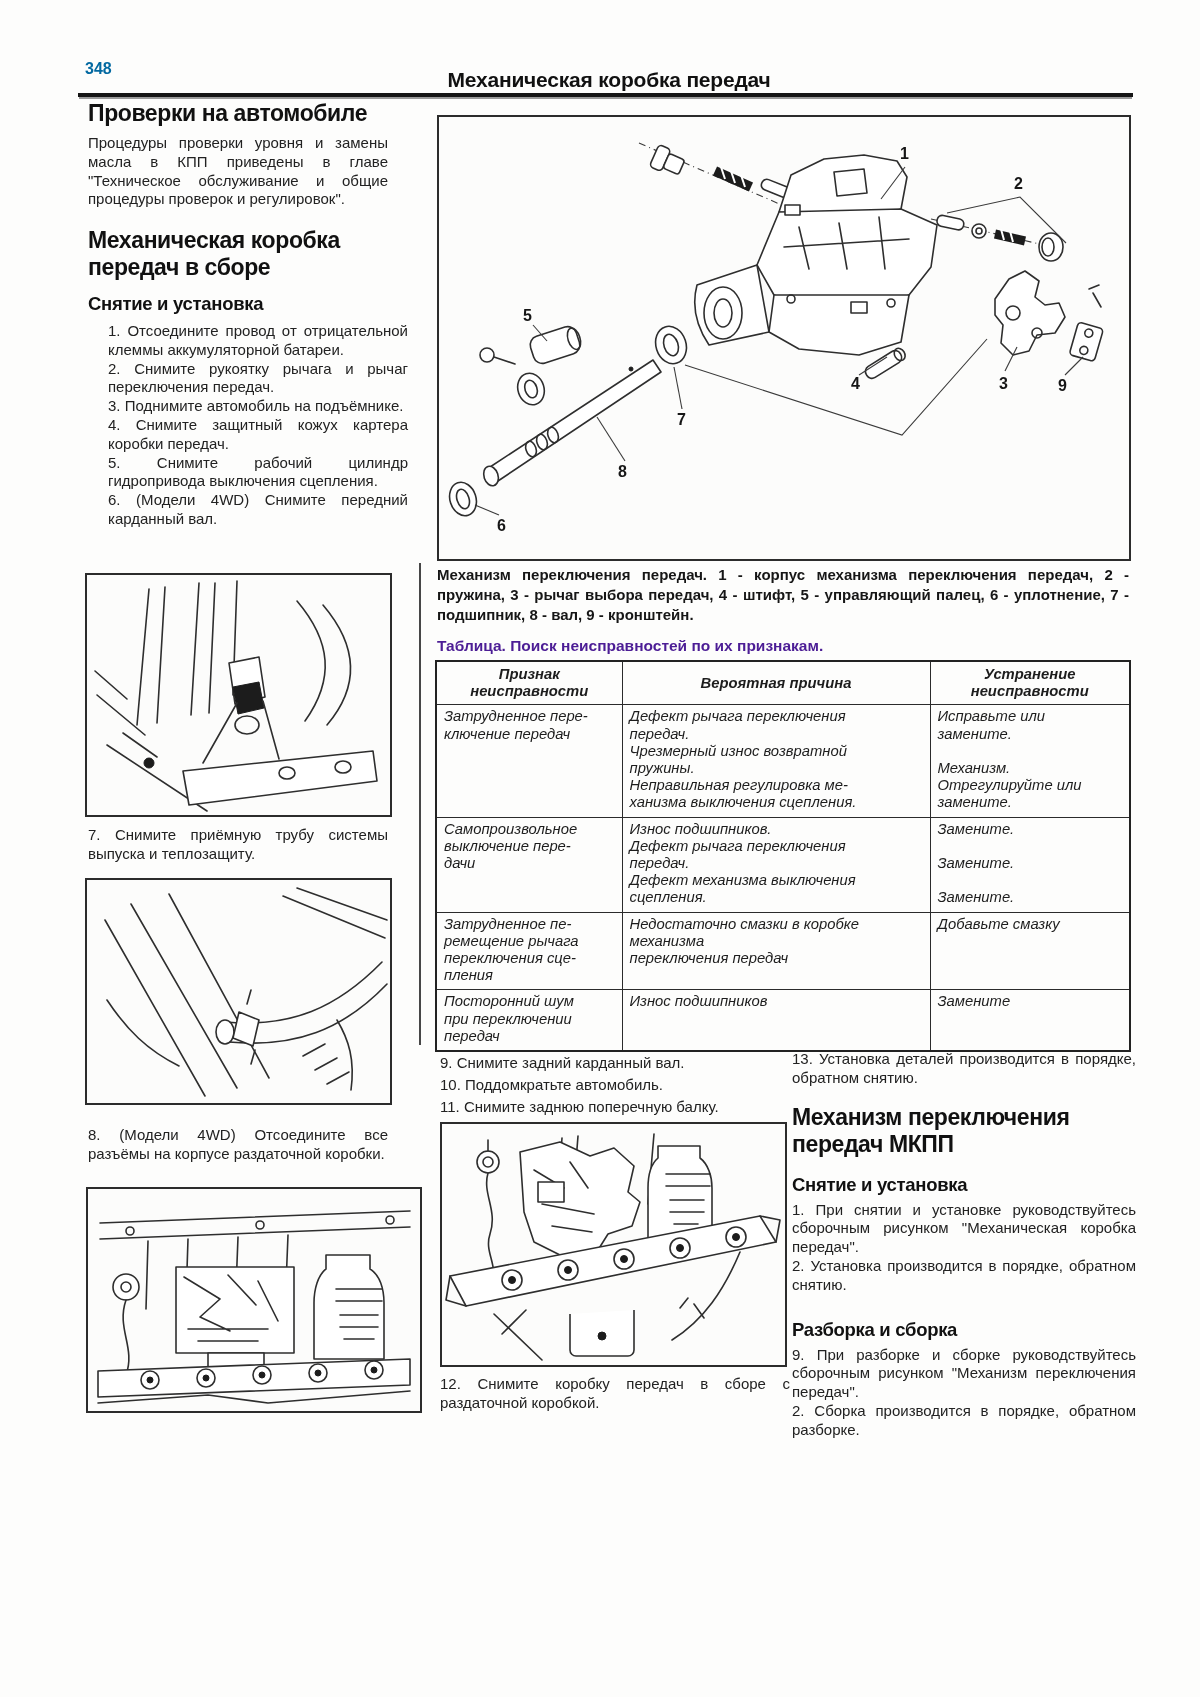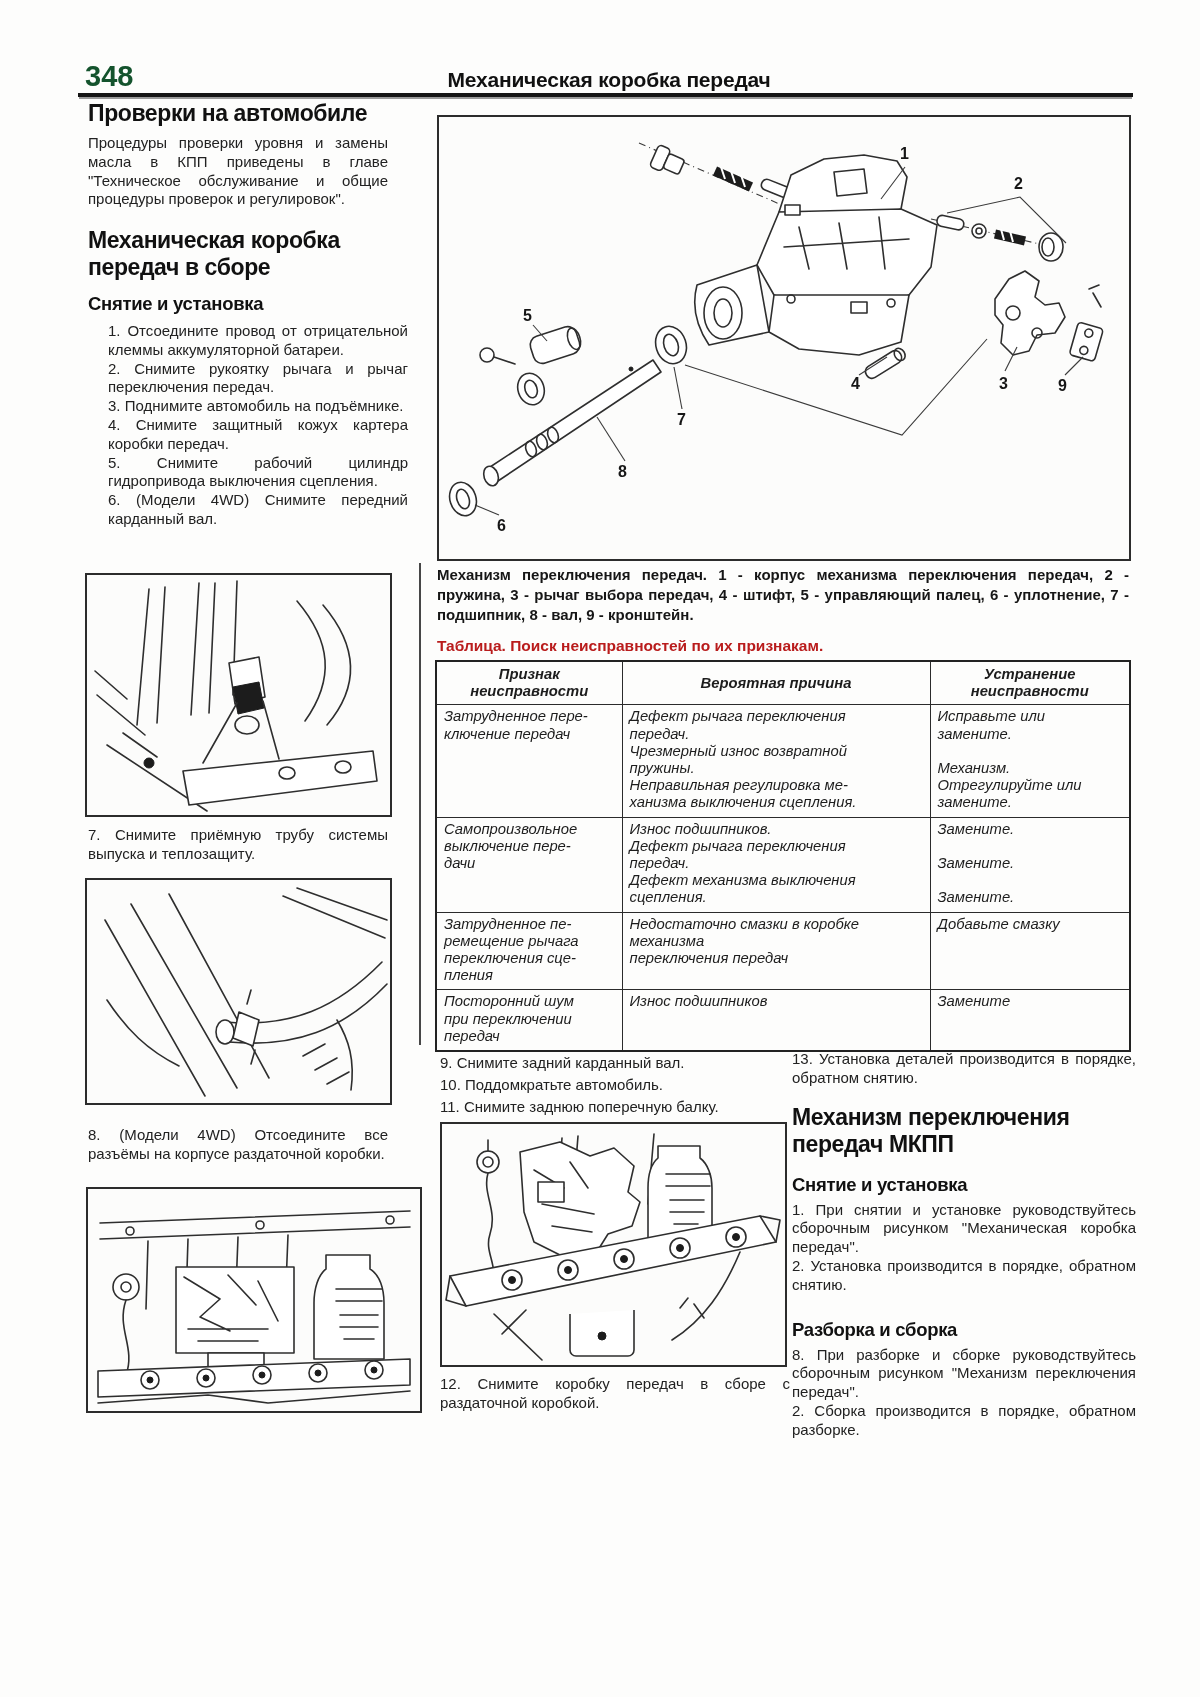--- a/index.html
+++ b/index.html
@@ -5,26 +5,26 @@
   html,body{margin:0;padding:0;}
   body{
     width:1200px;height:1697px;position:relative;background:#fdfdfc;
     font-family:"Liberation Sans",sans-serif;color:#1d1d1d;
     -webkit-font-smoothing:antialiased;
   }
   .abs{position:absolute;}
   p{margin:0;font-size:15px;line-height:18.8px;text-align:justify;color:#222;}
   .h1{font-size:23px;font-weight:bold;line-height:27px;letter-spacing:-0.4px;color:#111;}
   .h2{font-size:18.5px;font-weight:bold;line-height:22px;letter-spacing:-0.3px;color:#111;}
-  .pagenum{font-size:29px;font-weight:bold;color:#14532d;}
+  .pagenum{font-size:16px;font-weight:bold;color:#0369a1;}
   .htitle{font-size:21px;font-weight:bold;text-align:center;color:#111;letter-spacing:-0.2px;}
   .hrule{height:4px;background:#151515;box-shadow:0 3px 0 -1px #9a9a9a;}
   .imgbox{border:2px solid #2c2c2c;background:#fcfcfb;overflow:hidden;}
   .figcaption{font-size:15px;font-weight:bold;line-height:20px;text-align:justify;color:#161616;}
-  .tbltitle{font-size:15.5px;font-weight:bold;color:#b91c1c;}
+  .tbltitle{font-size:15.5px;font-weight:bold;color:#4c1d95;}
   table.flt{border-collapse:collapse;width:694px;table-layout:fixed;}
   table.flt th,table.flt td{
     border:1.6px solid #2b2b2b;vertical-align:top;
     font-size:14.8px;line-height:17.2px;white-space:pre-line;
     padding:3px 6px 5px 7px;color:#1d1d1d;
   }
   table.flt th{font-weight:bold;text-align:center;vertical-align:middle;padding:4px 2px;}
   table.flt{border:2px solid #222;}
   .c1{width:186px;}.c2{width:308px;}.c3{width:200px;}
   .midstep{line-height:22px;}
@@ -335,15 +335,15 @@
 
 <p class="abs" style="left:440px;top:1375px;width:350px;">12. Снимите коробку передач в сборе с раздаточной коробкой.</p>
 
 <div class="abs" style="left:792px;top:1050px;width:344px;">
   <p>13. Установка деталей производится в порядке, обратном снятию.</p>
   <div class="h1" style="margin-top:16px;">Механизм переключения передач МКПП</div>
   <div class="h2" style="margin-top:16px;">Снятие и установка</div>
   <p style="margin-top:5px;">1. При снятии и установке руководствуйтесь сборочным рисунком "Механическая коробка передач".</p>
   <p>2. Установка производится в порядке, обратном снятию.</p>
   <div class="h2" style="margin-top:24px;">Разборка и сборка</div>
-  <p style="margin-top:5px;">8. При разборке и сборке руководствуйтесь сборочным рисунком "Механизм переключения передач".</p>
+  <p style="margin-top:5px;">9. При разборке и сборке руководствуйтесь сборочным рисунком "Механизм переключения передач".</p>
   <p>2. Сборка производится в порядке, обратном разборке.</p>
 </div>
 
 </body></html>

